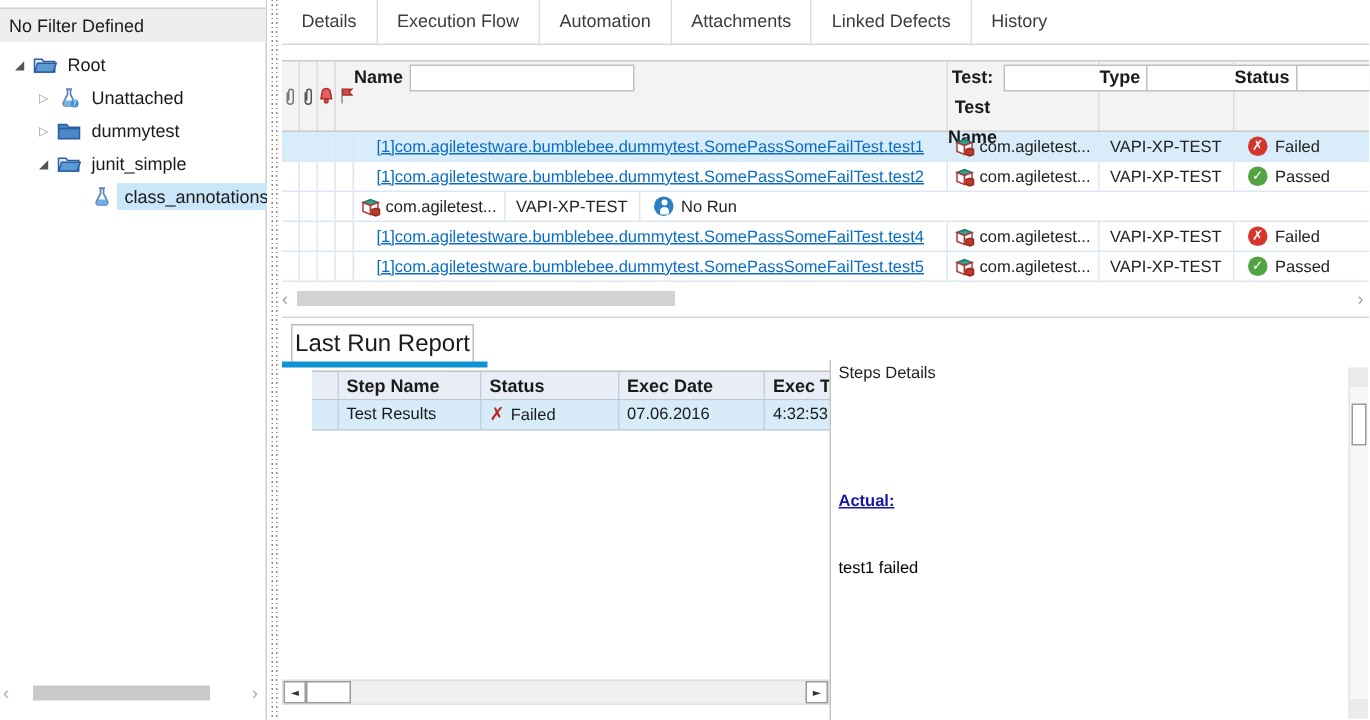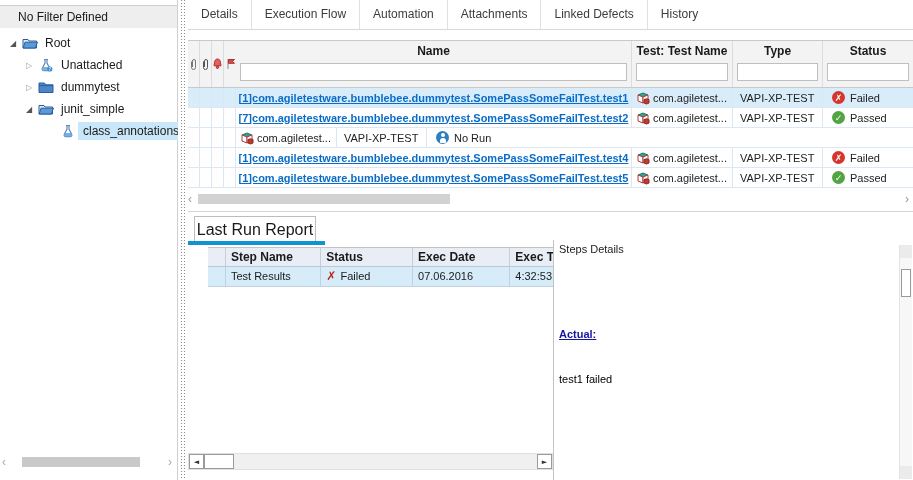--- a/index.html
+++ b/index.html
@@ -3,21 +3,21 @@
 <meta charset="utf-8">
 <style>
   * { margin:0; padding:0; box-sizing:border-box; }
   html,body { width:913px; height:480px; overflow:hidden; background:#fff;
     font-family:"Liberation Sans","DejaVu Sans",sans-serif; }
   #app { position:relative; width:913px; height:480px; background:#fff; overflow:hidden; }
 
   
   .sidebar { position:absolute; left:0; top:0; width:178px; height:480px; background:#fff; border-right:1px solid #cfcfcf; }
   .sb-topstrip { position:absolute; left:0; top:0; width:100%; height:6px; background:#fff; border-bottom:1px solid #cfcfcf; }
-  .filter-bar { position:absolute; left:0; top:6px; width:100%; height:22px; background:#eeeeee; font-size:12px; color:#1a1a1a; line-height:22px; padding-left:18px; }
+  .filter-bar { position:absolute; left:0; top:6px; width:100%; height:22px; background:#eeeeee; font-size:12px; color:#1a1a1a; line-height:22px; padding-left:6px; }
   .tree { position:absolute; left:0; top:32px; width:100%; }
   .tree-row { height:22px; display:flex; align-items:center; font-size:12px; color:#1a1a1a; white-space:nowrap; }
   .tw { display:inline-flex; width:14px; justify-content:center; flex:none; }
   .arrow-exp { font-size:8px; color:#555; }
   .arrow-col { font-size:8px; color:#9a9a9a; }
   .ticon { display:inline-flex; width:20px; justify-content:center; flex:none; }
   .tlabel { padding:2px 5px; }
   .tlabel.selected { background:#c9e7f8; }
   .sb-hscroll { position:absolute; left:2px; top:455px; width:172px; height:14px; }
   .sb-hscroll .chev { position:absolute; top:0; font-size:12px; color:#aaa; line-height:14px; }
@@ -37,30 +37,30 @@
   .tab { position:relative; padding:0 13px; font-size:12px; color:#3c3c3c; line-height:29px; white-space:nowrap; }
   .tab + .tab { border-left:1px solid #e0e0e0; }
   .tab.active { color:#1a1a1a; font-weight:bold; }
   .tab.active::after { content:""; position:absolute; left:0; right:0; bottom:-2px; height:4px; background:#0f93d2; }
 
   
   .grid { position:absolute; left:0; top:40px; width:725px; }
   .ghead { display:flex; height:48px; background:#f3f3f3; border-top:1px solid #c9c9c9; border-bottom:1px solid #c9c9c9; }
   .gh-icons { display:flex; }
   .gh-icell { width:12px; border-right:1px solid #dcdcdc; display:flex; align-items:center; justify-content:center; }
-  .gh-col { border-right:1px solid #dcdcdc; display:flex; flex-direction:column; }
+  .gh-col { border-right:1px solid #dcdcdc; display:flex; }
   .gh-col .lab { height:20px; line-height:20px; text-align:center; font-size:12px; font-weight:bold; color:#1a1a1a; }
   .gh-col input { height:18px; margin:2px 4px 0 4px; border:1px solid #bfbfbf; background:#fff; font-size:11px; padding:0 3px; }
   .w-name{width:396px}.w-test{width:101px}.w-type{width:90px}.w-status{width:90px}
   .grow { display:flex; height:20px; border-bottom:1px solid #dbe7f2; background:#fff; font-size:11px; align-items:stretch; }
   .grow.selected { background:#d8edf9; }
   .gc { border-right:1px solid #dbe7f2; display:flex; align-items:center; overflow:hidden; white-space:nowrap; }
   .gc.icell { width:12px; }
   .gc.name { justify-content:center; }
-  .gc.name a { color:#0a6cc8; text-decoration:underline;font-weight:bold; }
+  .gc.name a { color:#0a6cc8; text-decoration:underline; }
   .gc.test { padding-left:4px; color:#222; } .gc.test svg { margin-right:3px; flex:none; }
   .gc.type { padding-left:7px; color:#222; }
   .gc.status { padding-left:9px; color:#222; gap:5px; }
   .st-dot { width:13px; height:13px; border-radius:50%; position:relative; flex:none; display:inline-block; }
   .st-dot.failed { background:#d5352b; }
   .st-dot.passed { background:#52a341; }
   .st-dot.norun  { background:#2e7fc2; }
   .st-dot.failed::after, .st-dot.passed::after { position:absolute; inset:0; display:flex; align-items:center; justify-content:center;
     color:#fff; font-size:9px; font-weight:bold; font-family:"DejaVu Sans",sans-serif; }
   .st-dot.failed::after { content:"\2717"; }
@@ -263,21 +263,21 @@
           <span>Failed</span>
         </div>
       </div>
 
       <div class="grow">
         <div class="gc icell"></div>
           <div class="gc icell"></div>
           <div class="gc icell"></div>
           <div class="gc icell"></div>
         <div class="gc name w-name">
-            <a href="#">[7]com.agiletestware.bumblebee.dummytest.SomePassSomeFailTest.test2</a>
+            <a href="#">[1]com.agiletestware.bumblebee.dummytest.SomePassSomeFailTest.test2</a>
           </div>
         <div class="gc test w-test">
           <svg width="14" height="14" viewBox="0 0 14 14">
               <polygon points="2,4 7,2 12,4 7,6" fill="#35a08c" stroke="#1f7a68"></polygon>
               <polygon points="2,4 7,6 7,12 2,10" fill="#fff" stroke="#b03a3a"></polygon>
               <polygon points="12,4 7,6 7,12 12,10" fill="#fff" stroke="#b03a3a"></polygon>
               <polygon points="8,8.6 10.5,7.8 13,8.6 13,12 10.5,13 8,12" fill="#c0392b" stroke="#8e2a1f"></polygon>
             </svg>
           <span>com.agiletest...</span>
         </div>

